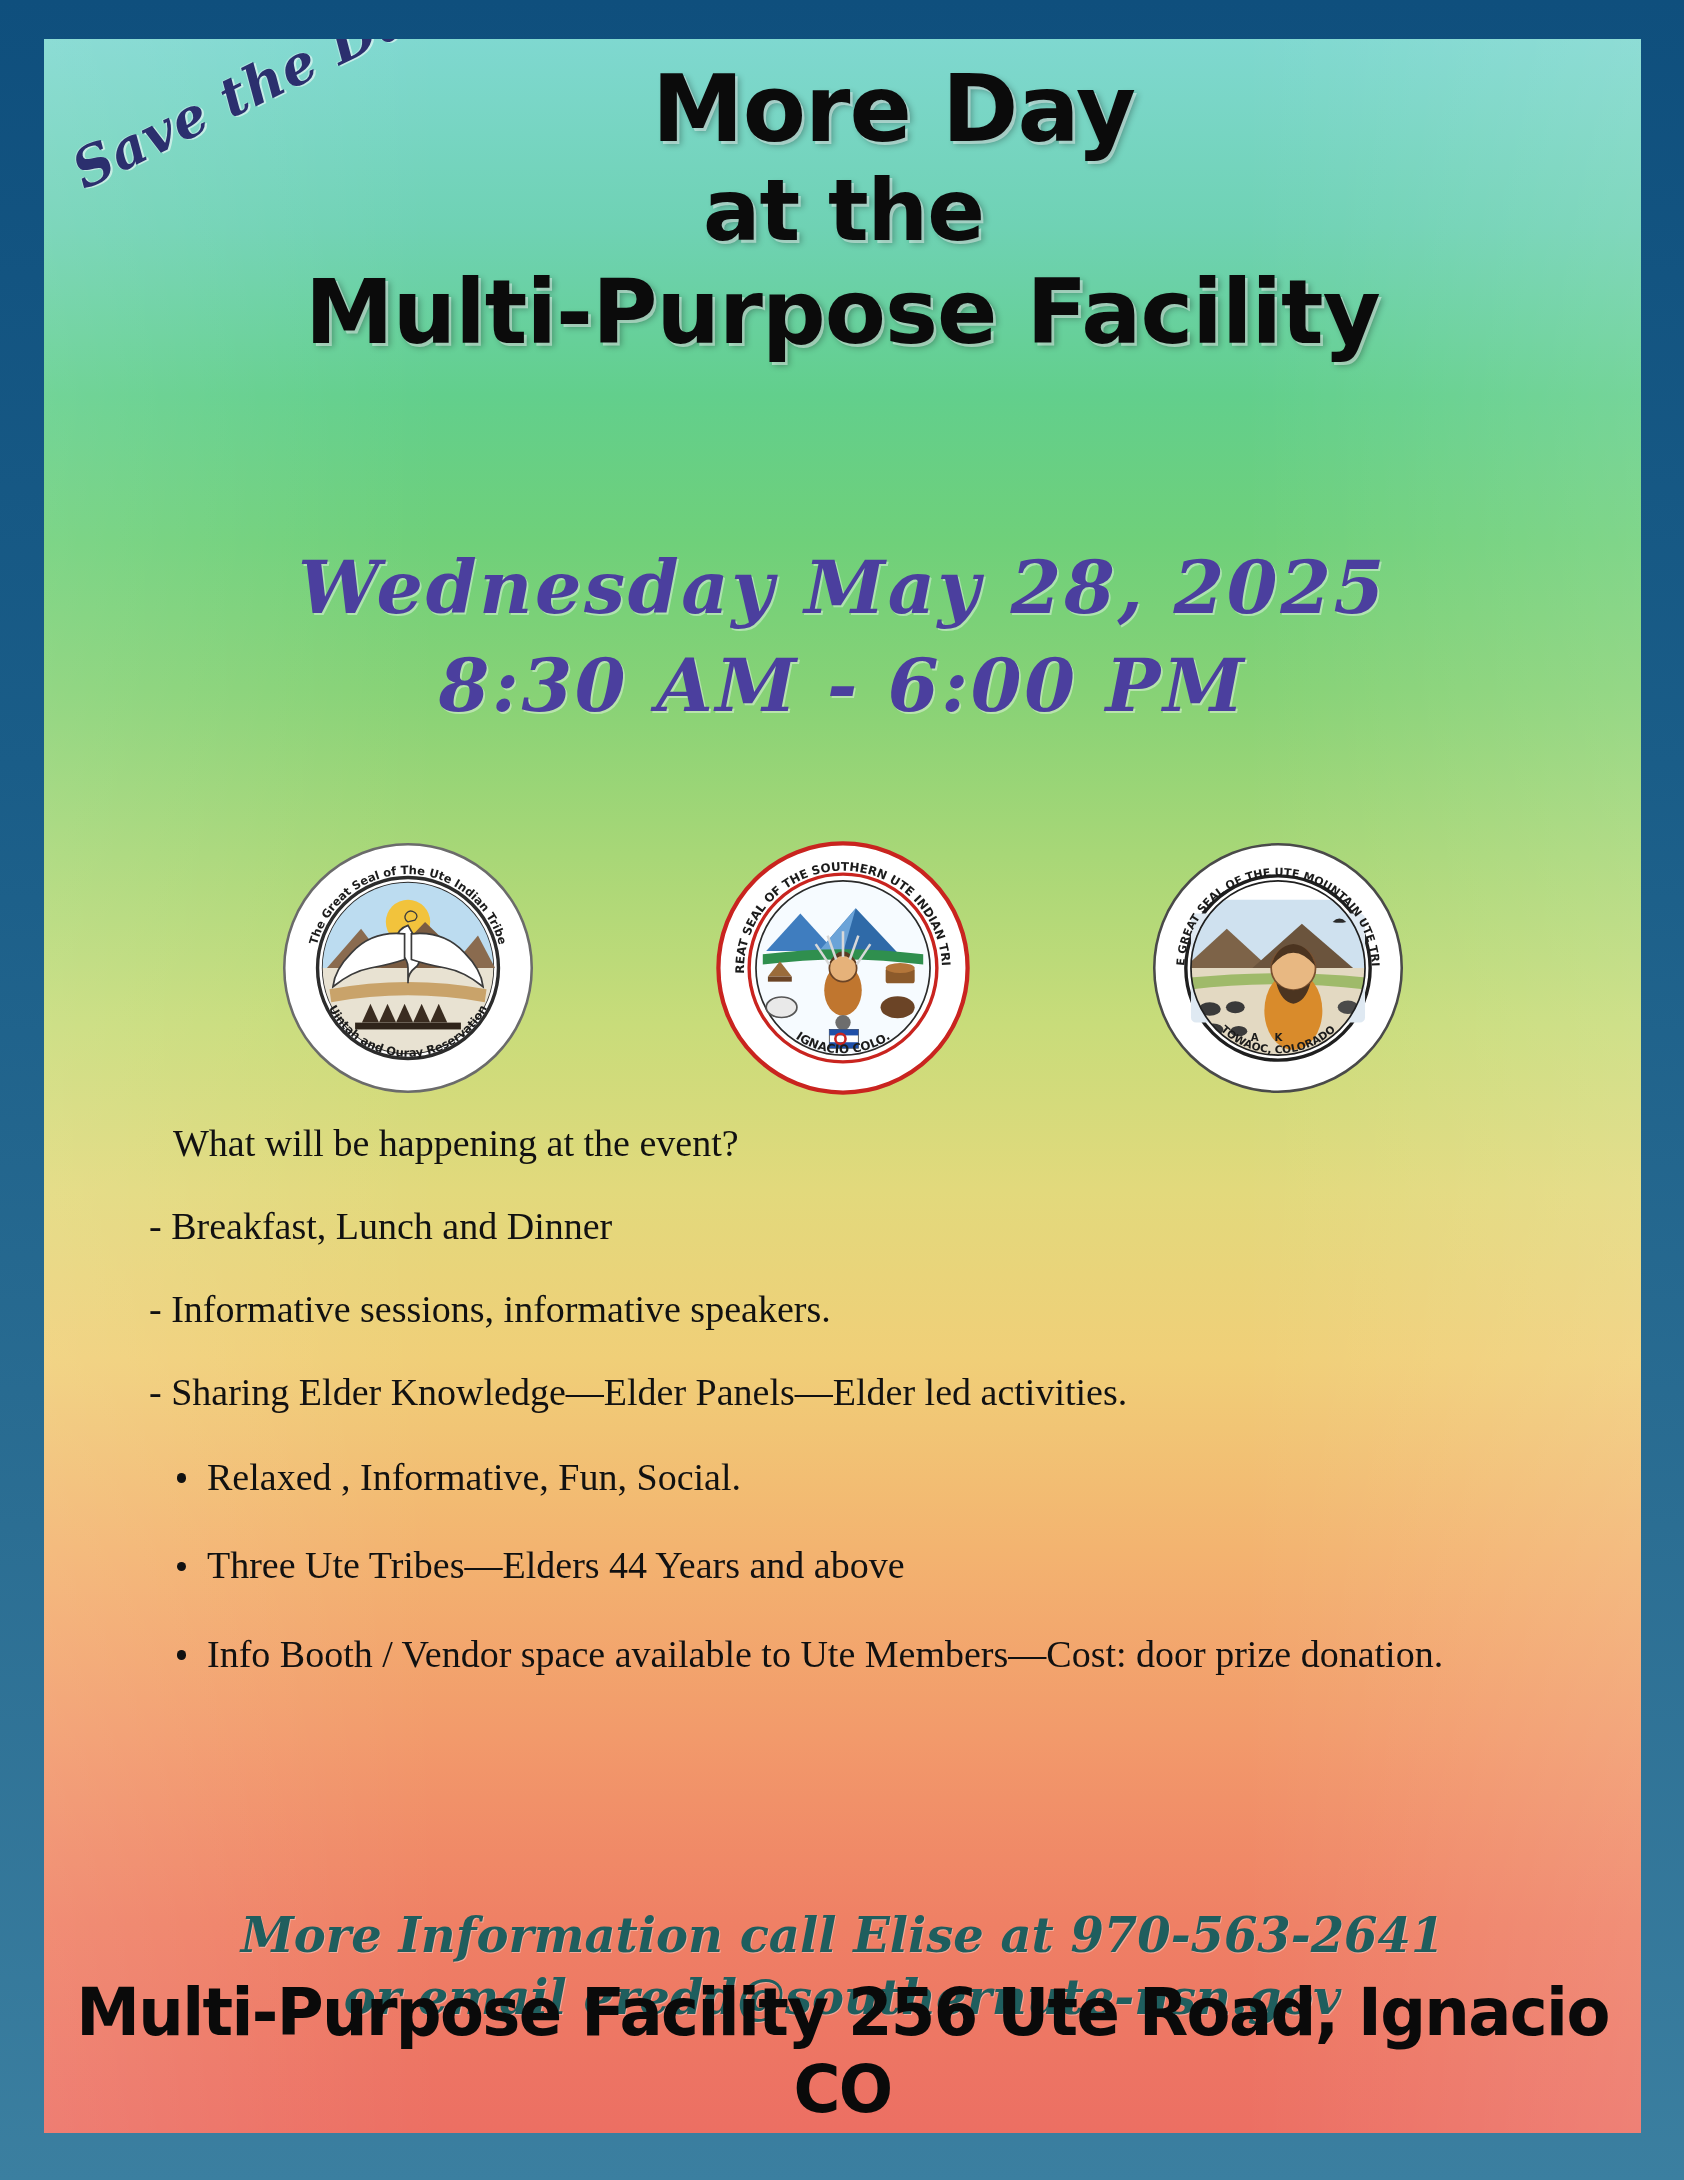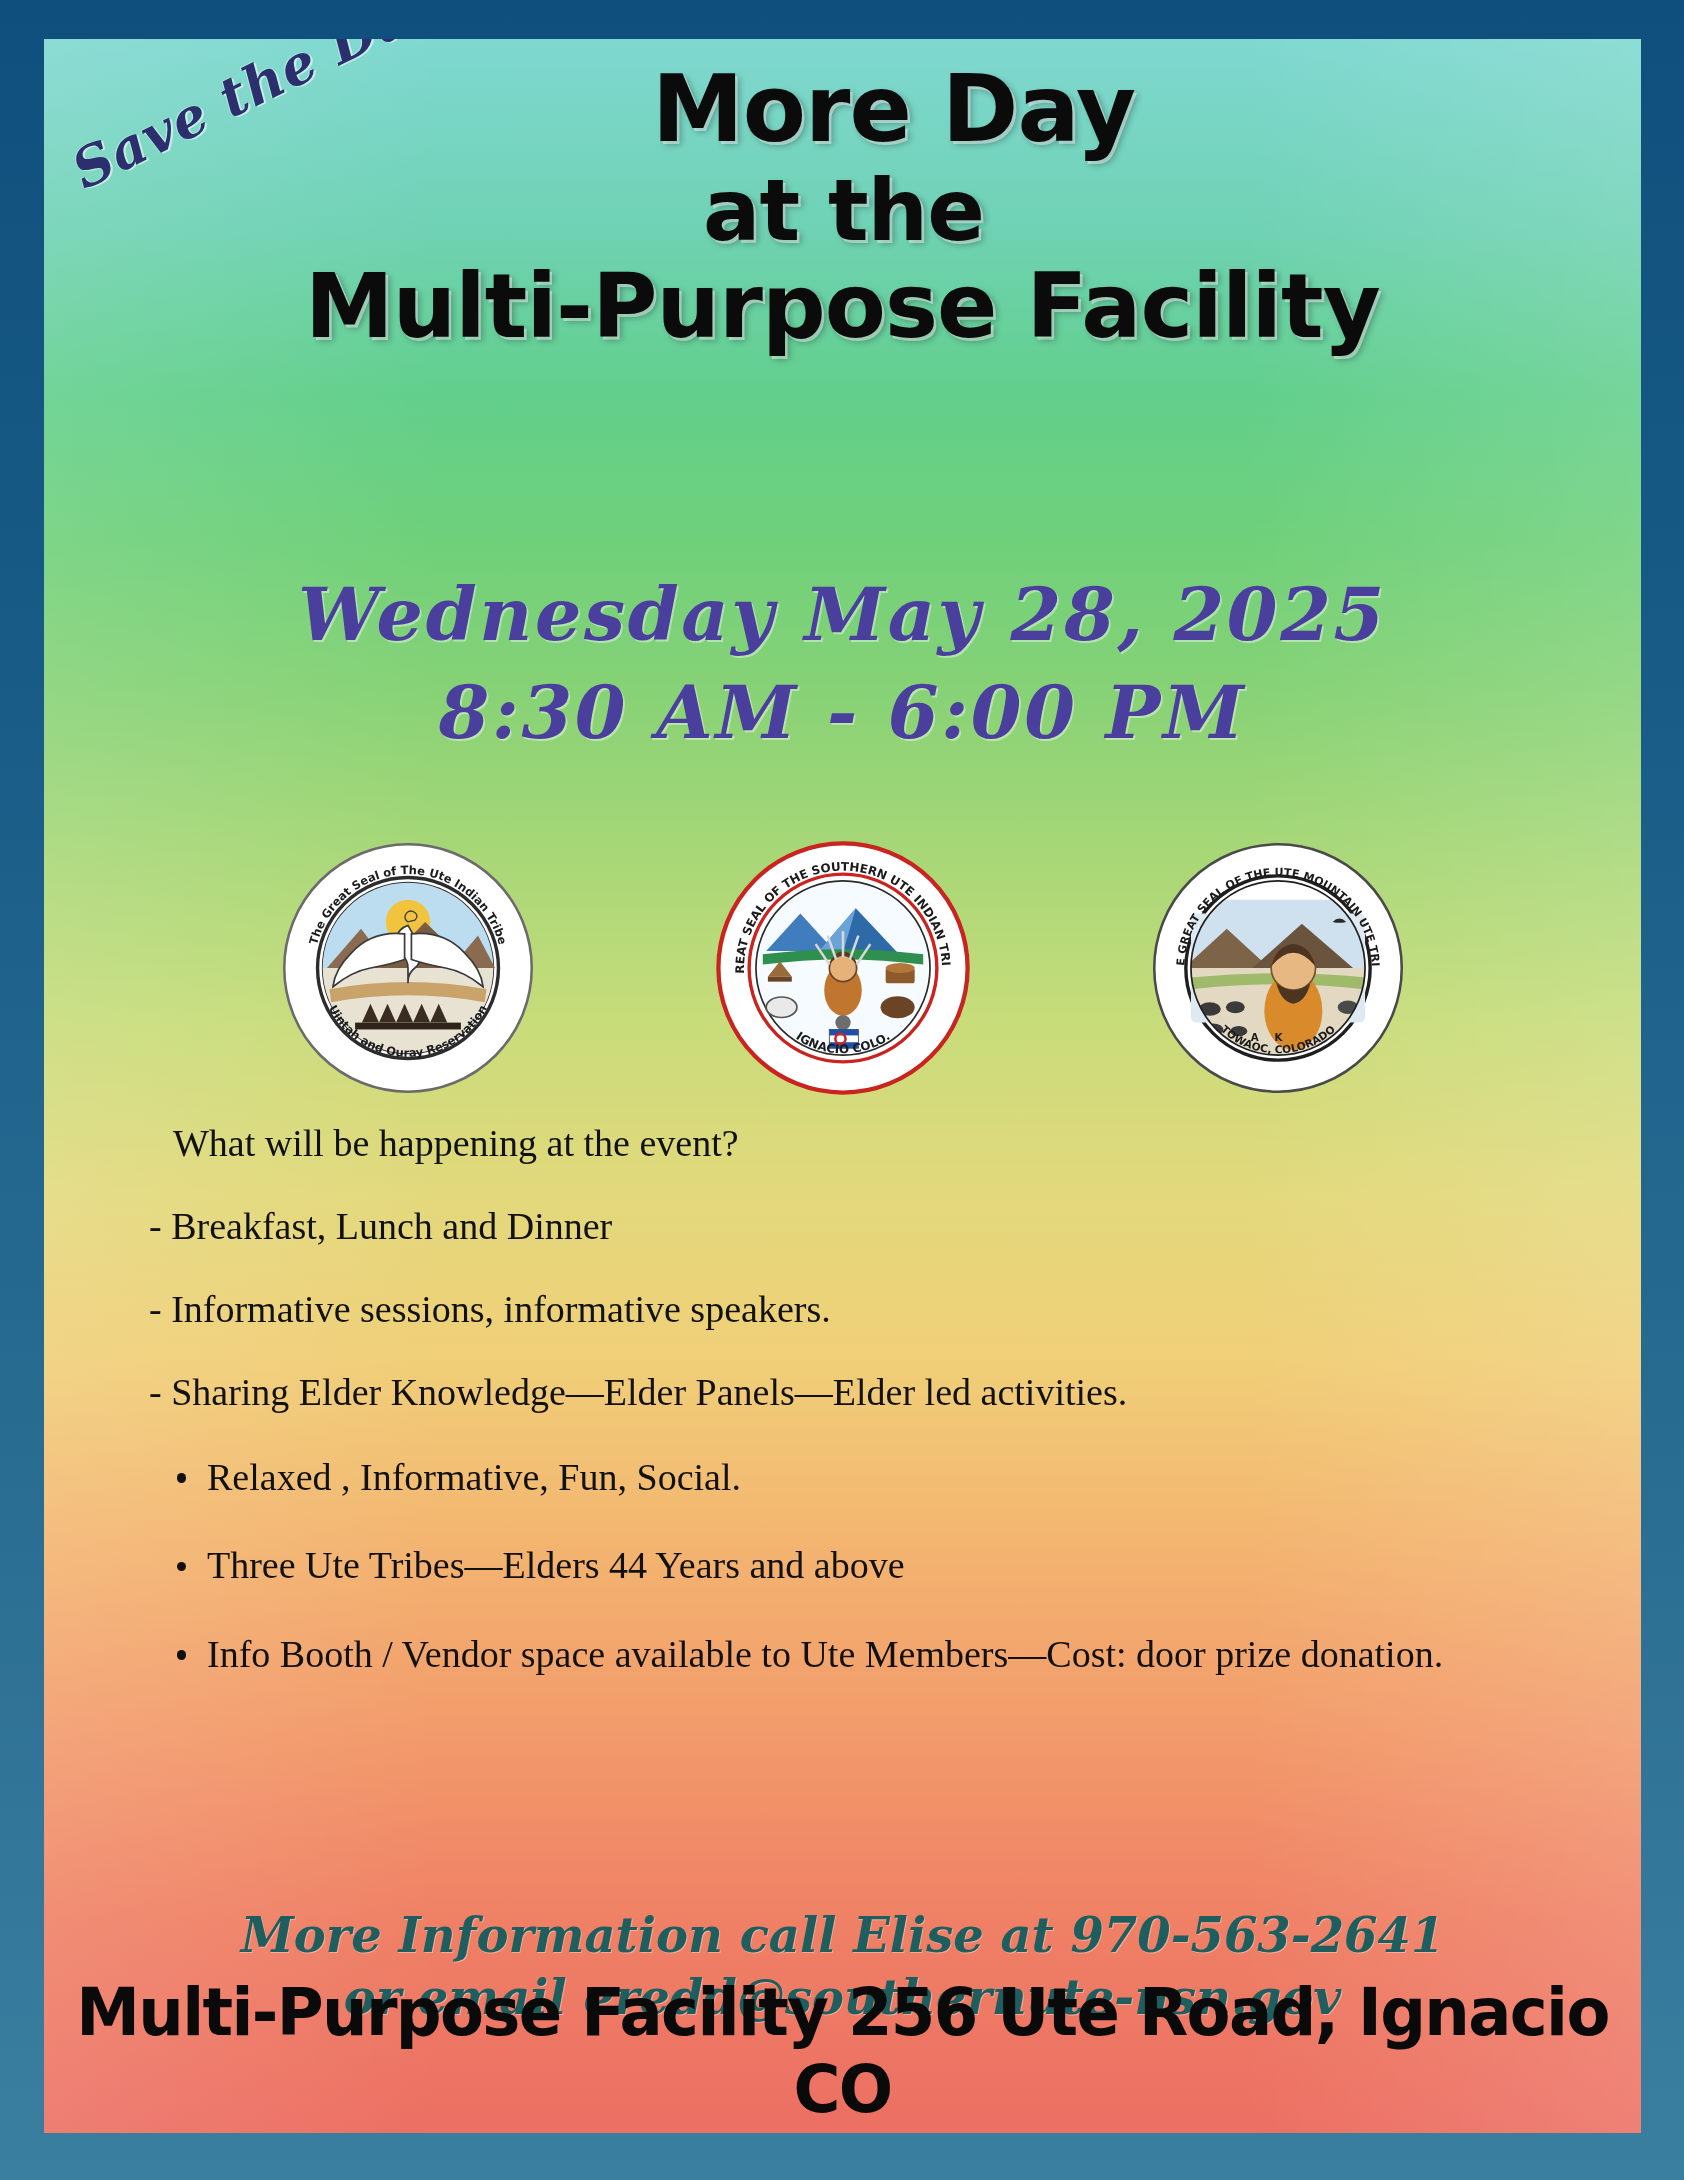--- a/index.html
+++ b/index.html
@@ -93,28 +93,28 @@
     font-weight: bold;
     color: #0b0b0b;
     line-height: 1.10;
     letter-spacing: -0.9px;
     text-shadow:
       2.6px 2.6px 0 rgba(255,255,255,0.45),
       4.3px 4.3px 6px rgba(0,0,0,0.28);
   }
   .headline .l1 { font-size: 92px; display: block; padding-left: 102px; }
   .headline .l2 { font-size: 85px; display: block; margin-top: 3.4px; padding-left: 2px;}
-  .headline .l3 { font-size: 89px; display: block; margin-top: 1px; }
+  .headline .l3 { font-size: 89px; display: block; margin-top: 7px; }
 
   
   .datetime {
     position: absolute;
     left: 0;
     right: 0;
-    top: 530px;
+    top: 503px;
     text-align: center;
     font-family: "DejaVu Serif", serif;
     font-style: italic;
     font-weight: bold;
     color: #4b3f9e;
     letter-spacing: 2.6px;
     text-shadow: 1.7px 1.7px 0 rgba(255,255,255,0.40);
   }
   .datetime .d1 { display: block; font-size: 73px; line-height: 1.25; }
   .datetime .d2 { display: block; font-size: 73px; line-height: 1.45; }

